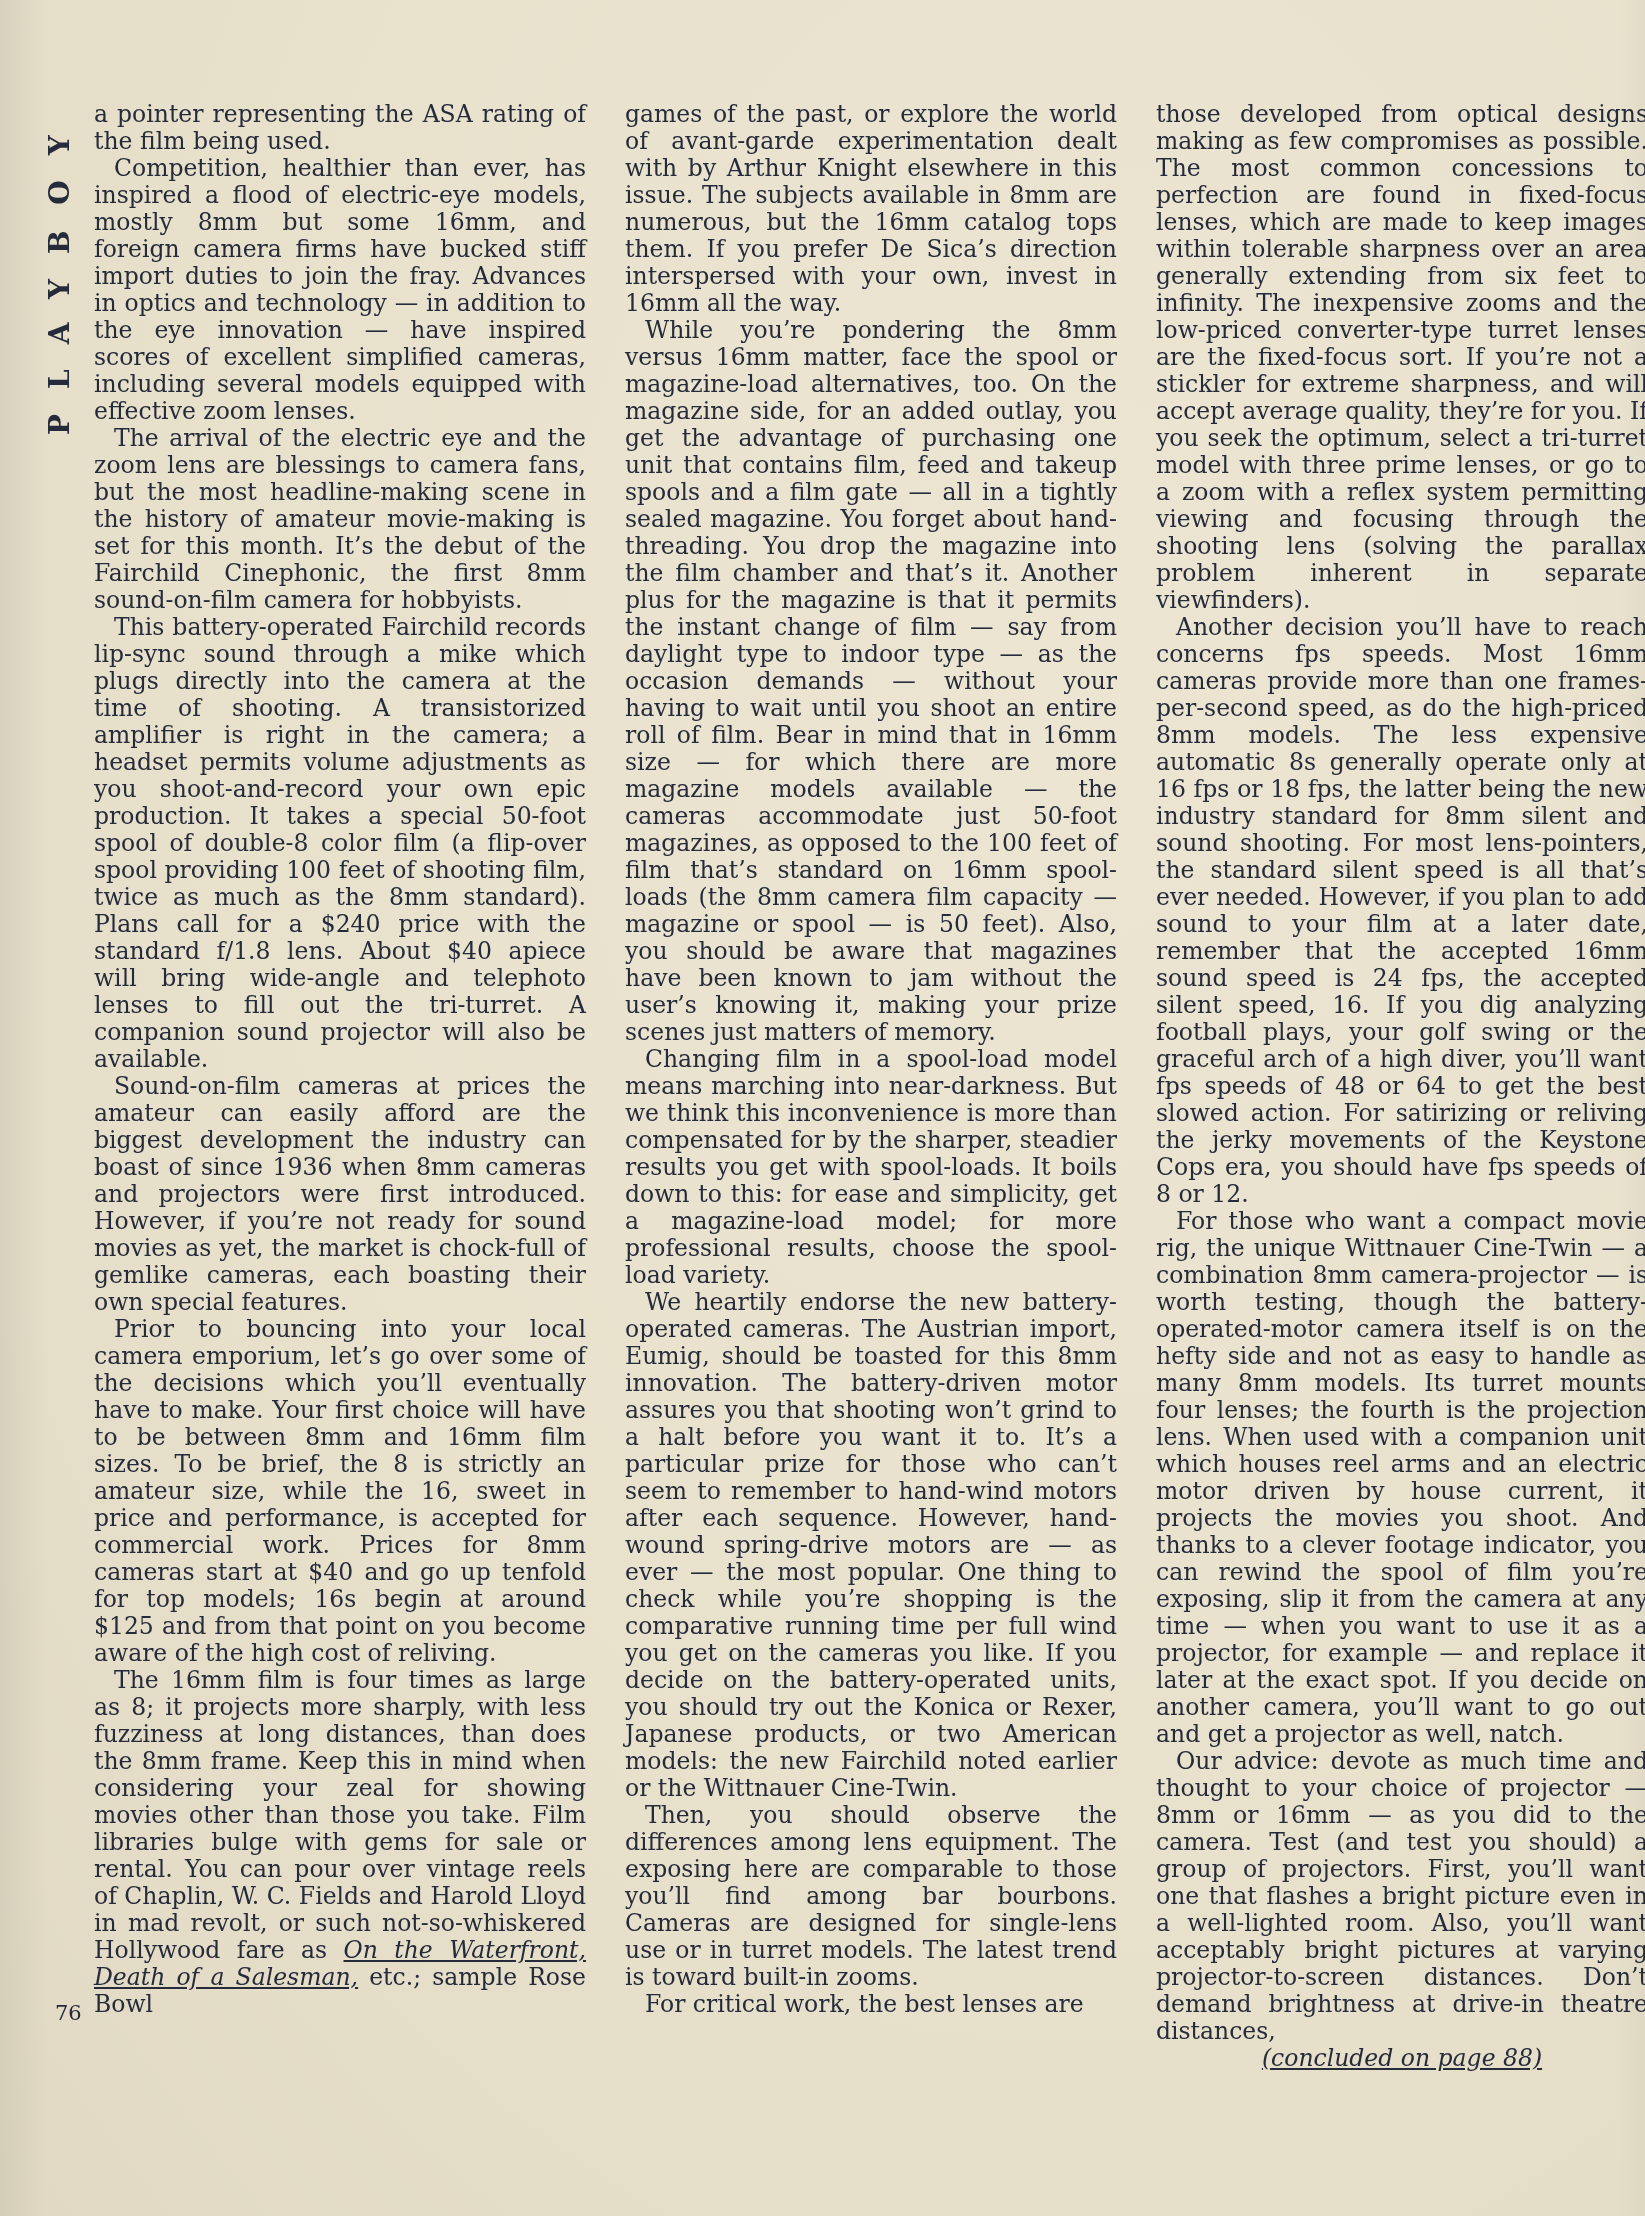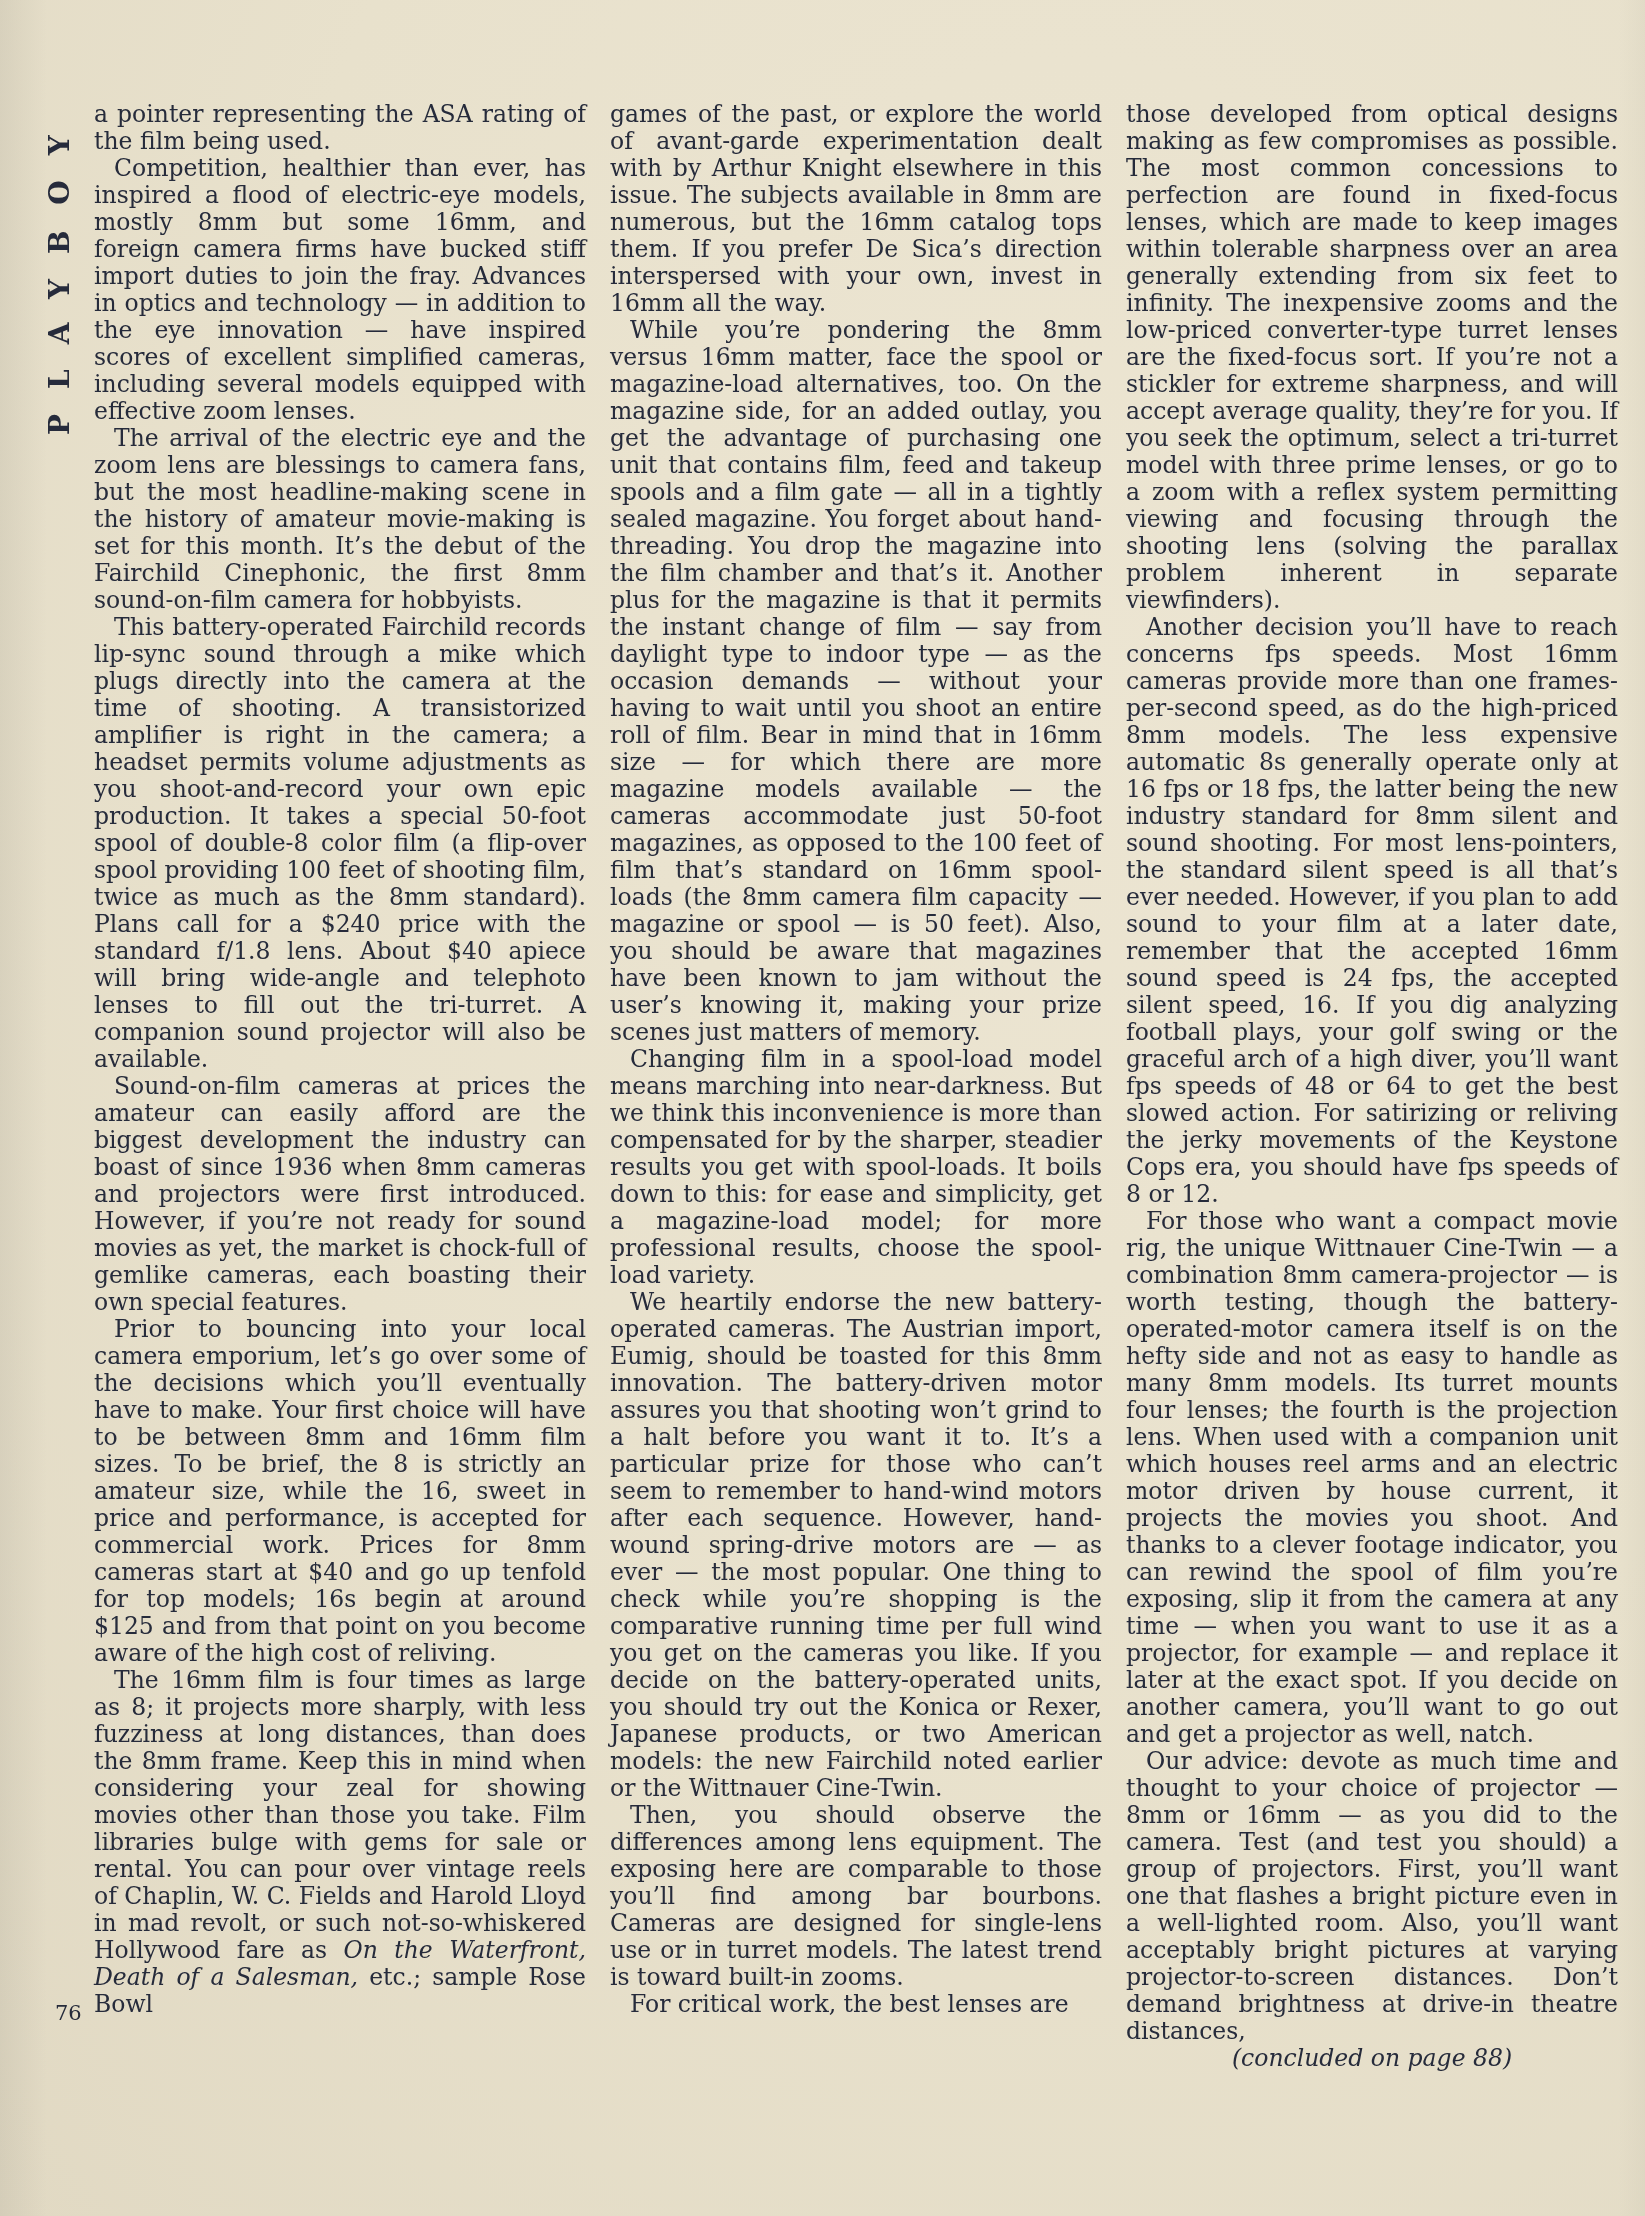--- a/index.html
+++ b/index.html
@@ -43,21 +43,21 @@
     font-size: 21px;
     font-weight: normal;
     color: var(--ink);
   }
   .columns {
     position: absolute;
     left: 94px;
     top: 101px;
     width: 1526px;
     display: flex;
-    gap: 24px;
+    gap: 39px;
   }
   .col {
     width: 492px;
     flex: 0 0 492px;
     font-size: 23.5px;
     line-height: 27px;
     text-align: justify;
     color: var(--ink);
   }
   .col p {
@@ -65,20 +65,21 @@
     padding: 0;
   }
   .col p.indent {
     text-indent: 20px;
   }
   .col p.right {
     text-align: center;
   }
   .col em {
     font-style: italic;
+    text-decoration: underline;
   }
 </style>
 </head>
 <body>
 
 <div class="page">
   <div class="brand-vertical">PLAYBOY</div>
 
   <div class="columns">
     <div class="col">

